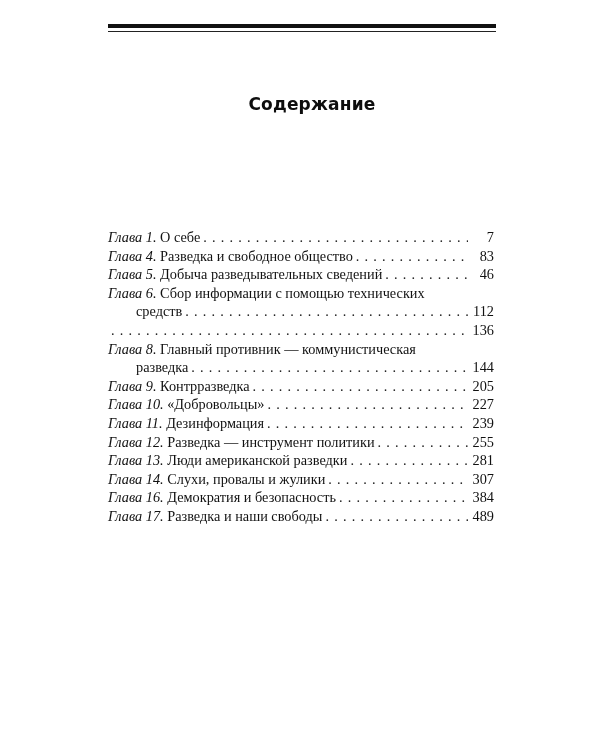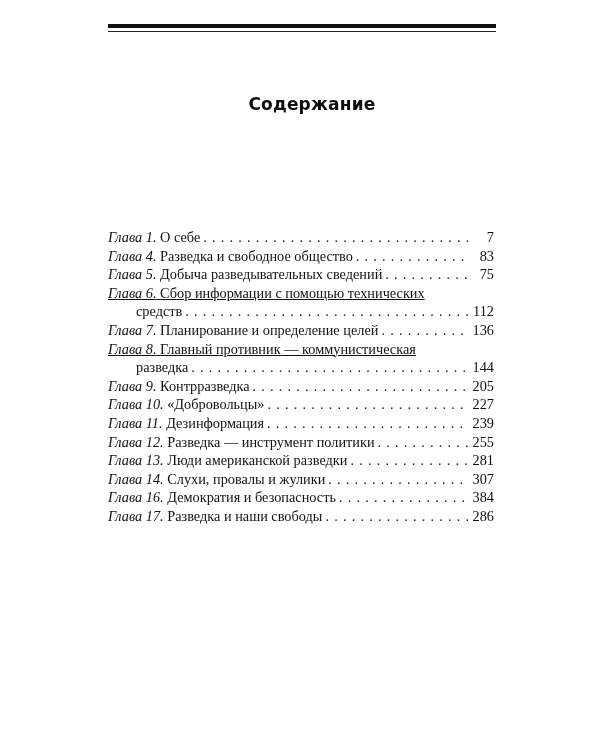--- a/index.html
+++ b/index.html
@@ -77,21 +77,20 @@
       letter-spacing: 0;
       word-spacing: 1.6px;
     }
     .entry .page {
       flex: 0 0 auto;
       min-width: 22px;
       text-align: right;
     }
     .entry.first-line {
       display: block;
-      text-decoration: underline;
     }
     .entry.cont {
       padding-left: 28px;
     }
   </style>
 </head>
 <body>
 
 <div class="rule-thick"></div>
 <div class="rule-thin"></div>
@@ -110,34 +109,33 @@
 
   <div class="entry">
     <span class="label"><span class="chap">Глава 4.</span> <span class="text">Разведка и свободное общество</span></span>
     <span class="dots"></span>
     <span class="page">83</span>
   </div>
 
   <div class="entry">
     <span class="label"><span class="chap">Глава 5.</span> <span class="text">Добыча разведывательных сведений</span></span>
     <span class="dots"></span>
-    <span class="page">75</span>
+    <span class="page">46</span>
   </div>
 
   <div class="entry first-line">
     <span class="label"><span class="chap">Глава 6.</span> <span class="text">Сбор информации с помощью технических</span></span>
   </div>
   <div class="entry cont">
     <span class="label"><span class="text">средств</span></span>
     <span class="dots"></span>
     <span class="page">112</span>
   </div>
 
   <div class="entry">
-    <span class="label"><span class="chap">Глава 7.</span> <span class="text">Планирование и определение целей</span></span>
     <span class="dots"></span>
     <span class="page">136</span>
   </div>
 
   <div class="entry first-line">
     <span class="label"><span class="chap">Глава 8.</span> <span class="text">Главный противник — коммунистическая</span></span>
   </div>
   <div class="entry cont">
     <span class="label"><span class="text">разведка</span></span>
     <span class="dots"></span>
@@ -183,16 +181,16 @@
 
   <div class="entry">
     <span class="label"><span class="chap">Глава 16.</span> <span class="text">Демократия и безопасность</span></span>
     <span class="dots"></span>
     <span class="page">384</span>
   </div>
 
   <div class="entry">
     <span class="label"><span class="chap">Глава 17.</span> <span class="text">Разведка и наши свободы</span></span>
     <span class="dots"></span>
-    <span class="page">286</span>
+    <span class="page">489</span>
   </div>
 
 </div>
 
 </body></html>

